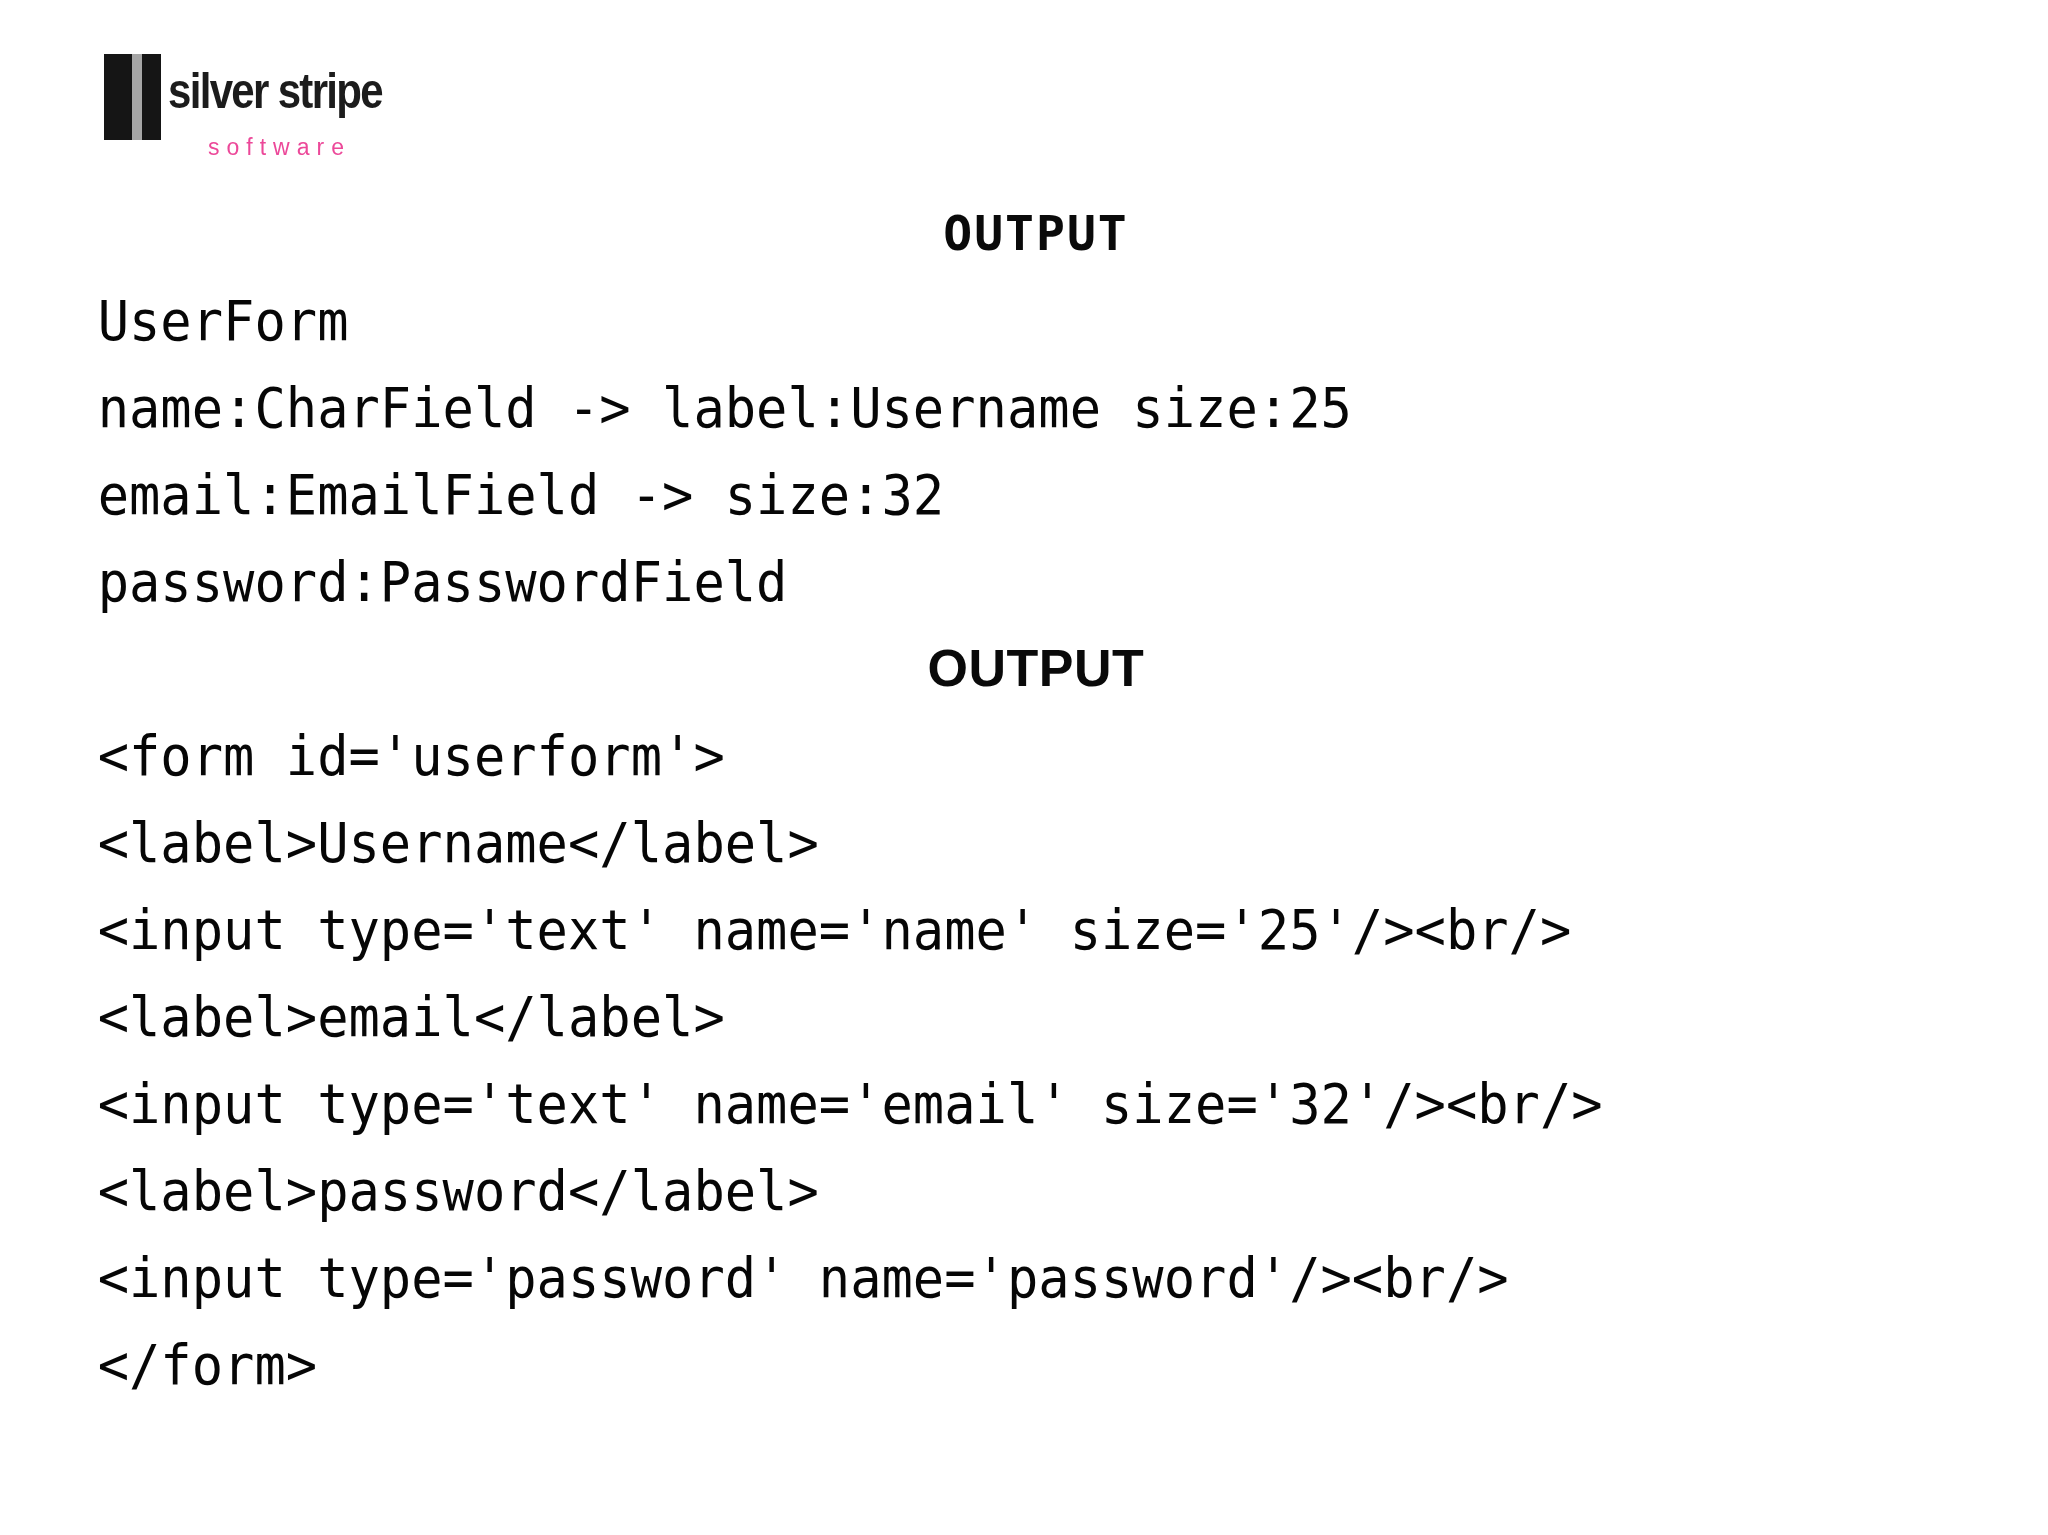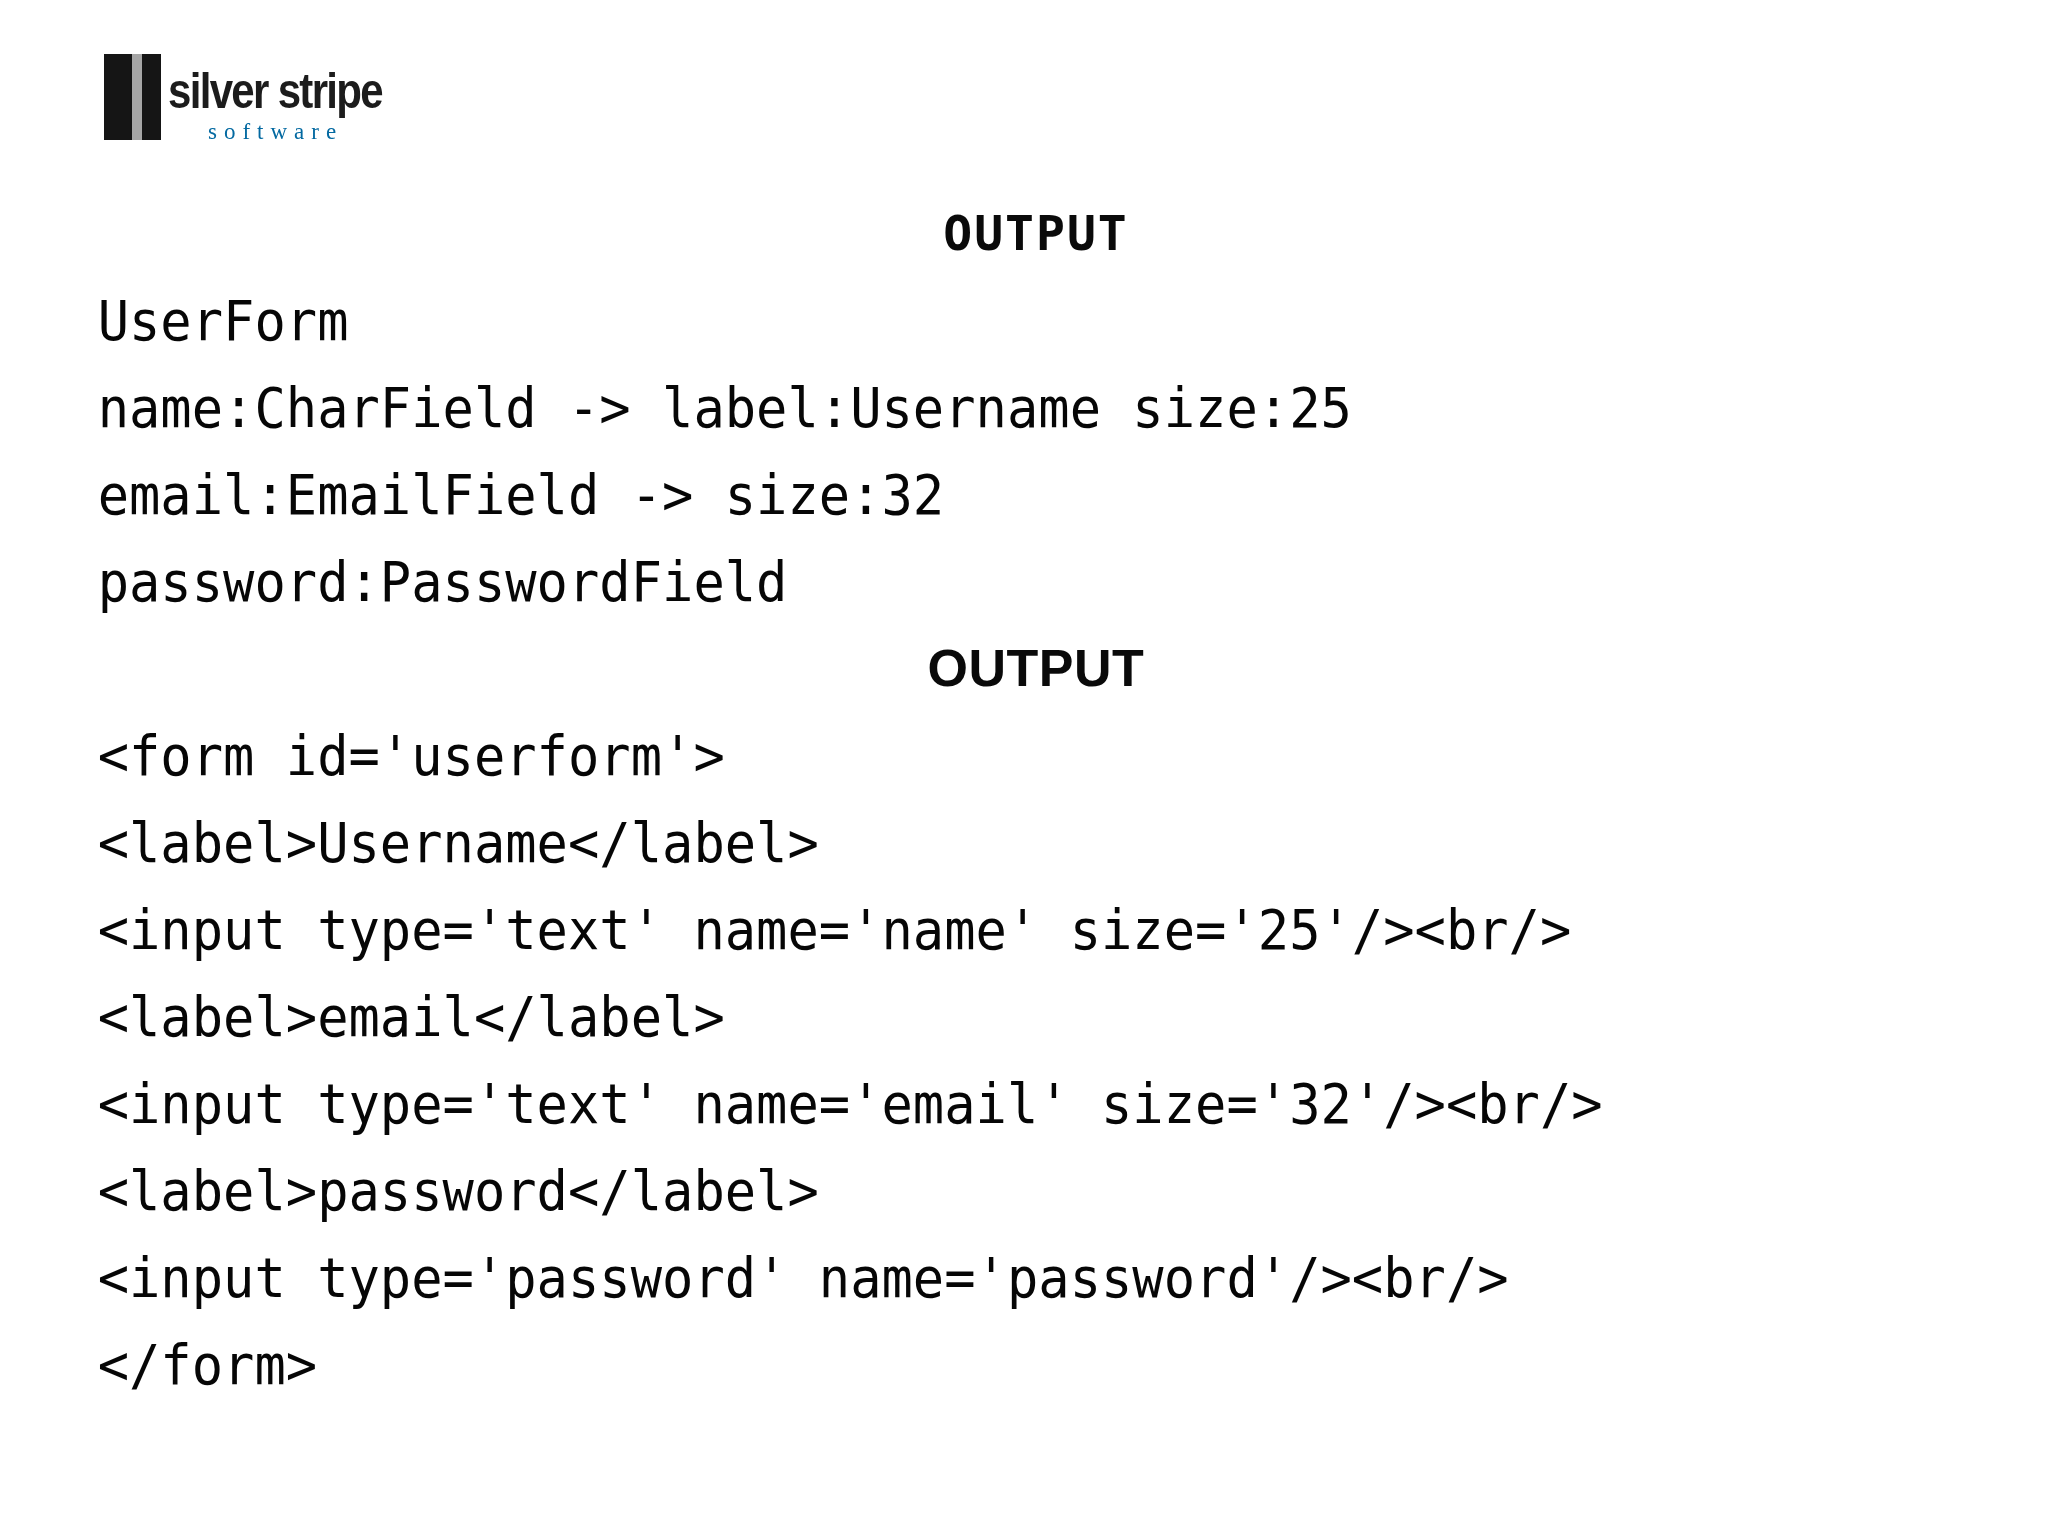--- a/index.html
+++ b/index.html
@@ -41,26 +41,26 @@
     font-size: 50px;
     line-height: 1;
     color: #1c1c1c;
     letter-spacing: -2px;
     transform: scaleX(0.84);
     transform-origin: left top;
     margin-top: 12px;
     white-space: nowrap;
   }
   .logo-subtitle {
-    font-family: Liberation Serif, serif;
+    font-family: Liberation Sans, sans-serif;
     font-weight: 400;
     font-size: 23px;
-    color: #0369a1;
+    color: #ec4899;
     letter-spacing: 7px;
-    margin-top: 3px;
+    margin-top: 18px;
     margin-left: 40px;
     white-space: nowrap;
   }
   
   .content {
     position: absolute;
     left: 0;
     top: 190px;
     width: 100%;
   }

